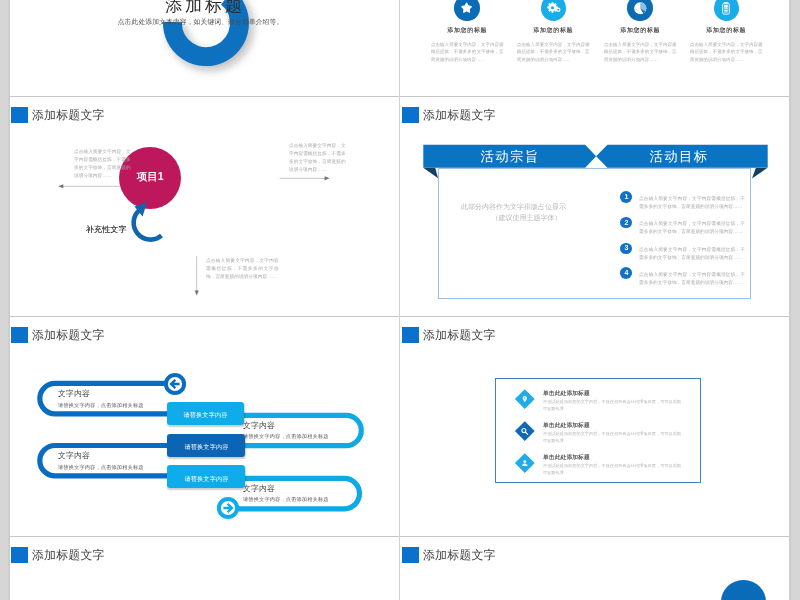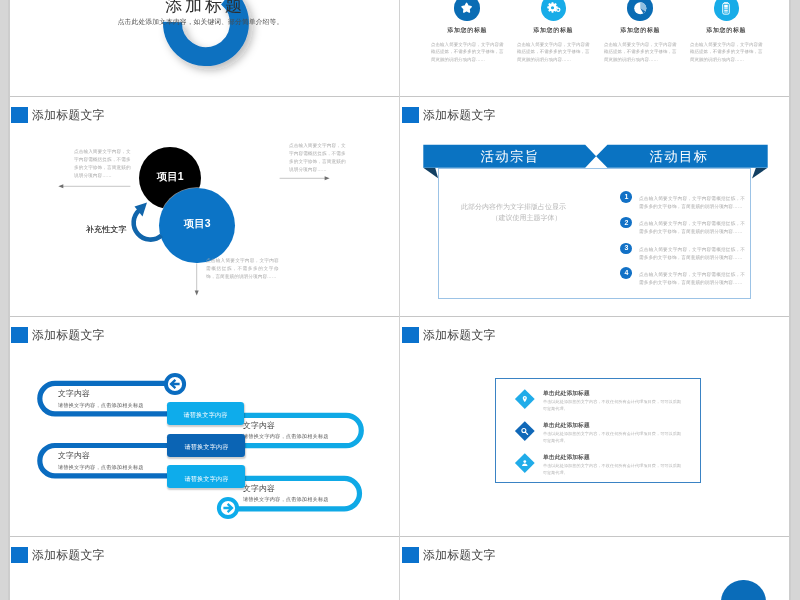--- a/index.html
+++ b/index.html
@@ -169,25 +169,22 @@
         <line x1="52.5" y1="89.3" x2="121.4" y2="89.3" stroke="#bfbfbf" stroke-width="0.9"></line>
         <polygon points="49.3,89.3 54.3,87.3 54.3,91.3" fill="#6f6f6f"></polygon>
 
         <line x1="270.6" y1="81.3" x2="317" y2="81.3" stroke="#bfbfbf" stroke-width="0.9"></line>
         <polygon points="320.6,81.3 315.6,79.3 315.6,83.3" fill="#6f6f6f"></polygon>
 
         <line x1="187.7" y1="159.2" x2="187.7" y2="194.5" stroke="#bfbfbf" stroke-width="0.9"></line>
         <polygon points="187.7,198.5 185.7,193.5 189.7,193.5" fill="#6f6f6f"></polygon>
       </svg>
 
-      <div class="c3" style="left:130px;top:50.3px;width:62px;height:62px;background:#000000;">
+      <div class="c3" style="left:110px;top:50.3px;width:62px;height:62px;background:#be185d;">
         <span>项目1</span>
-      </div>
-      <div class="c3" style="left:150.3px;top:90.6px;width:75.7px;height:75.7px;background:#0c74c6;">
-        <span>项目3</span>
       </div>
 
       <div class="ntxt" style="left:64.7px;top:50.3px;width:566px;">点击输入简要文字内容，文字内容需概括提炼，不需多多的文字修饰，言简意赅的说明分项内容……</div>
       <div class="ntxt" style="left:279.7px;top:44.3px;width:566px;">点击输入简要文字内容，文字内容需概括提炼，不需多多的文字修饰，言简意赅的说明分项内容……</div>
       <div class="ntxt" style="left:197.3px;top:159px;width:727px;">点击输入简要文字内容，文字内容需概括提炼，不需多多的文字修饰，言简意赅的说明分项内容……</div>
 
       <div class="s3-sup" style="position:absolute;left:76.5px;top:132px;font-size:80px;color:#3a3a3a;font-weight:700;
                   line-height:10px;transform:scale(0.1);transform-origin:0 0;white-space:nowrap;letter-spacing:1px;">补充性文字</div>
 
       <svg width="50" height="50" style="position:absolute;left:114px;top:101px;">

